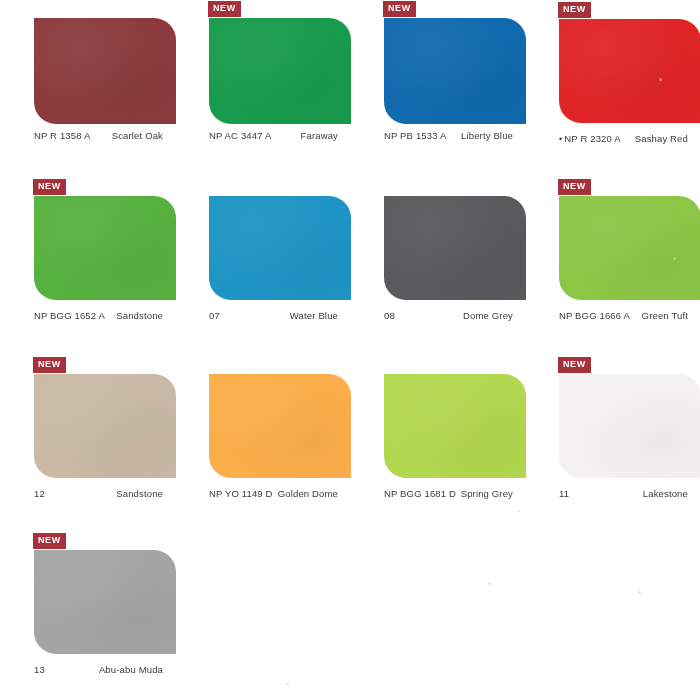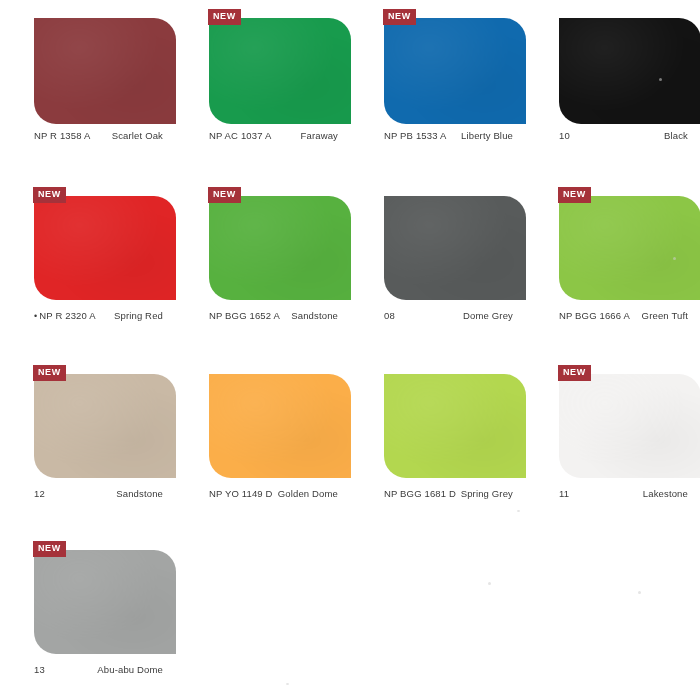--- a/index.html
+++ b/index.html
@@ -68,21 +68,20 @@
     top: -17px;
     background: #a5323a;
     color: #ffffff;
     font-size: 9px;
     font-weight: bold;
     letter-spacing: 0.6px;
     line-height: 1;
     padding: 3px 5px 4px 5px;
     font-family: "Liberation Sans", sans-serif;
     z-index: 3;
-    margin-top: 8px;
   }
 
   .labels {
     position: absolute;
     left: 34px;
     right: 10px;
     top: 133px;
     display: flex;
     justify-content: space-between;
     align-items: baseline;
@@ -138,73 +137,73 @@
         </div>
       </div>
       <div class="cell r1">
         <div class="swatch-wrap">
           <div class="swatch" style="background: rgb(24, 155, 77);">
             <div class="tex" style="background: radial-gradient(at 32% 28%, rgba(255, 255, 255, 0.55), rgba(255, 255, 255, 0) 58%), radial-gradient(at 70% 64%, rgba(0, 0, 0, 0.35), rgba(0, 0, 0, 0) 60%);"></div>
           </div>
           <div class="badge" style="background: rgb(165, 50, 58);">NEW</div>
         </div>
         <div class="labels">
-          <div class="code"><span>NP AC 1037 A</span></div>
+          <div class="code"><span>NP AC 3447 A</span></div>
           <div class="name">Faraway</div>
         </div>
       </div>
       <div class="cell r1">
         <div class="swatch-wrap">
           <div class="swatch" style="background: rgb(16, 106, 174);">
             <div class="tex" style="background: radial-gradient(at 32% 28%, rgba(255, 255, 255, 0.55), rgba(255, 255, 255, 0) 58%), radial-gradient(at 70% 64%, rgba(0, 0, 0, 0.35), rgba(0, 0, 0, 0) 60%);"></div>
           </div>
           <div class="badge" style="background: rgb(165, 50, 58);">NEW</div>
         </div>
         <div class="labels">
           <div class="code"><span>NP PB 1533 A</span></div>
           <div class="name">Liberty Blue</div>
         </div>
       </div>
-      <div class="cell r1">
-        <div class="swatch-wrap">
-          <div class="swatch" style="background: rgb(19, 19, 19);">
-            <div class="tex" style="background: radial-gradient(at 32% 28%, rgba(255, 255, 255, 0.55), rgba(255, 255, 255, 0) 58%), radial-gradient(at 70% 64%, rgba(0, 0, 0, 0.35), rgba(0, 0, 0, 0) 60%);"></div>
-          </div>
-        </div>
-        <div class="labels">
-          <div class="code"><span>10</span></div>
-          <div class="name">Black</div>
-        </div>
-      </div>
       <div class="cell r2">
         <div class="swatch-wrap">
           <div class="swatch" style="background: rgb(224, 37, 38);">
             <div class="tex" style="background: radial-gradient(at 32% 28%, rgba(255, 255, 255, 0.55), rgba(255, 255, 255, 0) 58%), radial-gradient(at 70% 64%, rgba(0, 0, 0, 0.35), rgba(0, 0, 0, 0) 60%);"></div>
           </div>
           <div class="badge" style="background: rgb(165, 50, 58);">NEW</div>
         </div>
         <div class="labels">
           <div class="code"><span class="dot">•</span><span>NP R 2320 A</span></div>
-          <div class="name">Spring Red</div>
+          <div class="name">Sashay Red</div>
         </div>
       </div>
       <div class="cell r2">
         <div class="swatch-wrap">
           <div class="swatch" style="background: rgb(87, 177, 63);">
             <div class="tex" style="background: radial-gradient(at 32% 28%, rgba(255, 255, 255, 0.55), rgba(255, 255, 255, 0) 58%), radial-gradient(at 70% 64%, rgba(0, 0, 0, 0.35), rgba(0, 0, 0, 0) 60%);"></div>
           </div>
           <div class="badge" style="background: rgb(165, 50, 58);">NEW</div>
         </div>
         <div class="labels">
           <div class="code"><span>NP BGG 1652 A</span></div>
           <div class="name">Sandstone</div>
         </div>
       </div>
       <div class="cell r2">
         <div class="swatch-wrap">
+          <div class="swatch" style="background: rgb(30, 149, 196);">
+            <div class="tex" style="background: radial-gradient(at 32% 28%, rgba(255, 255, 255, 0.55), rgba(255, 255, 255, 0) 58%), radial-gradient(at 70% 64%, rgba(0, 0, 0, 0.35), rgba(0, 0, 0, 0) 60%);"></div>
+          </div>
+        </div>
+        <div class="labels">
+          <div class="code"><span>07</span></div>
+          <div class="name">Water Blue</div>
+        </div>
+      </div>
+      <div class="cell r2">
+        <div class="swatch-wrap">
           <div class="swatch" style="background: rgb(88, 91, 91);">
             <div class="tex" style="background: radial-gradient(at 32% 28%, rgba(255, 255, 255, 0.55), rgba(255, 255, 255, 0) 58%), radial-gradient(at 70% 64%, rgba(0, 0, 0, 0.35), rgba(0, 0, 0, 0) 60%);"></div>
           </div>
         </div>
         <div class="labels">
           <div class="code"><span>08</span></div>
           <div class="name">Dome Grey</div>
         </div>
       </div>
       <div class="cell r3">
@@ -267,21 +266,21 @@
       </div>
       <div class="cell r4">
         <div class="swatch-wrap">
           <div class="swatch" style="background: rgb(163, 165, 164);">
             <div class="tex" style="background: radial-gradient(at 32% 28%, rgba(255, 255, 255, 0.55), rgba(255, 255, 255, 0) 58%), radial-gradient(at 70% 64%, rgba(0, 0, 0, 0.35), rgba(0, 0, 0, 0) 60%);"></div>
           </div>
           <div class="badge" style="background: rgb(165, 50, 58);">NEW</div>
         </div>
         <div class="labels">
           <div class="code"><span>13</span></div>
-          <div class="name">Abu-abu Dome</div>
+          <div class="name">Abu-abu Muda</div>
         </div>
       </div>
     </div>
 
   <div class="speck" style="left:659px; top:78px;  width:3px; height:3px;"></div>
   <div class="speck" style="left:673px; top:257px; width:3px; height:3px;"></div>
   <div class="speck" style="left:517px; top:510px; width:3px; height:2px;"></div>
   <div class="speck" style="left:286px; top:683px; width:3px; height:2px;"></div>
   <div class="speck" style="left:488px; top:582px; width:3px; height:3px;"></div>
   <div class="speck" style="left:638px; top:591px; width:3px; height:3px;"></div>

